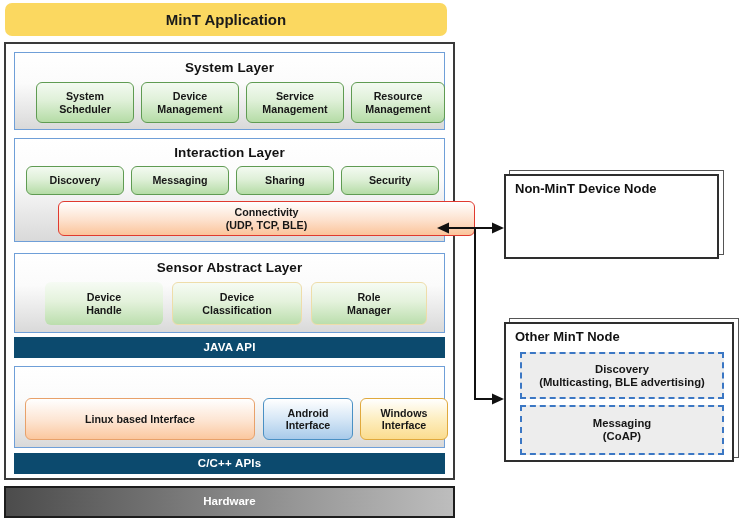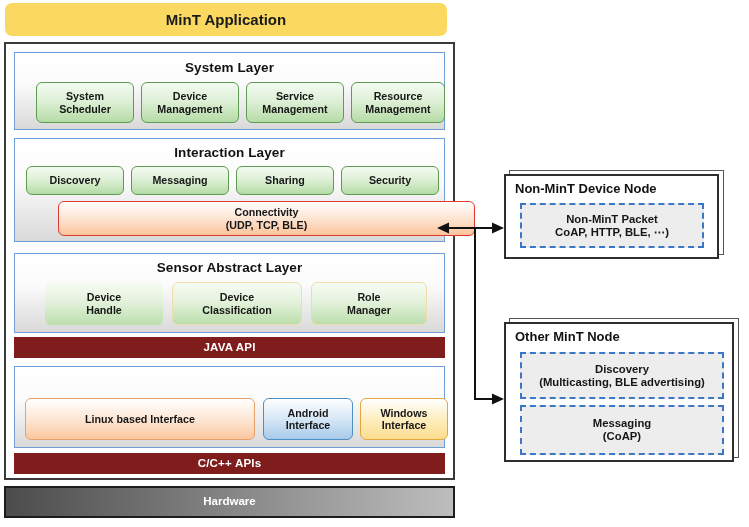--- a/index.html
+++ b/index.html
@@ -80,21 +80,21 @@
     background: linear-gradient(to bottom, #ffffff 0%, #d6e7f6 50%, #a8caea 100%);
     border: 1px solid #4a90c4;
   }
   .mod-yellow {
     background: linear-gradient(to bottom, #ffffff 0%, #fdeec0 50%, #fbdc8e 100%);
     border: 1px solid #e0a93d;
   }
 
   
   .api-bar {
-    background: #7f1d1d;
+    background: #0c4a6e;
     color: #ffffff;
     font-size: 11.5px;
     font-weight: bold;
     letter-spacing: 0.2px;
   }
 
   
   #hardware-bar {
     left: 4px; top: 486px; width: 451px; height: 32px;
     border: 2px solid #1d1d1d;
@@ -271,26 +271,20 @@
 <div class="abs conn-line" style="left:474px; top:228px; width:2px; height:172px;"></div>
 
 <div class="abs conn-line" style="left:474px; top:398px; width:28px; height:2px;"></div>
 <svg class="abs" style="left:490px; top:392px;" width="14" height="14" viewBox="0 0 14 14">
   <polygon points="14,7 2,1.5 2,12.5" fill="#111111"></polygon>
 </svg>
 
 <div class="abs node-shadow" style="left:509px; top:170px; width:215px; height:85px;"></div>
 <div class="abs node-card" style="left:504px; top:174px; width:215px; height:85px;">
   <div class="abs node-title" style="left:9px; top:5px;">Non-MinT Device Node</div>
-  <div class="abs center dashed-box" style="left:14px; top:27px; width:184px; height:45px;">
-    <div>
-      <div>Non-MinT Packet</div>
-      <div>CoAP, HTTP, BLE, ⋯)</div>
-    </div>
-  </div>
 </div>
 
 <div class="abs node-shadow" style="left:509px; top:318px; width:230px; height:140px;"></div>
 <div class="abs node-card" style="left:504px; top:322px; width:230px; height:140px;">
   <div class="abs node-title" style="left:9px; top:5px;">Other MinT Node</div>
 
   <div class="abs center dashed-box" style="left:14px; top:28px; width:204px; height:47px;">
     <div>
       <div>Discovery</div>
       <div>(Multicasting, BLE advertising)</div>

